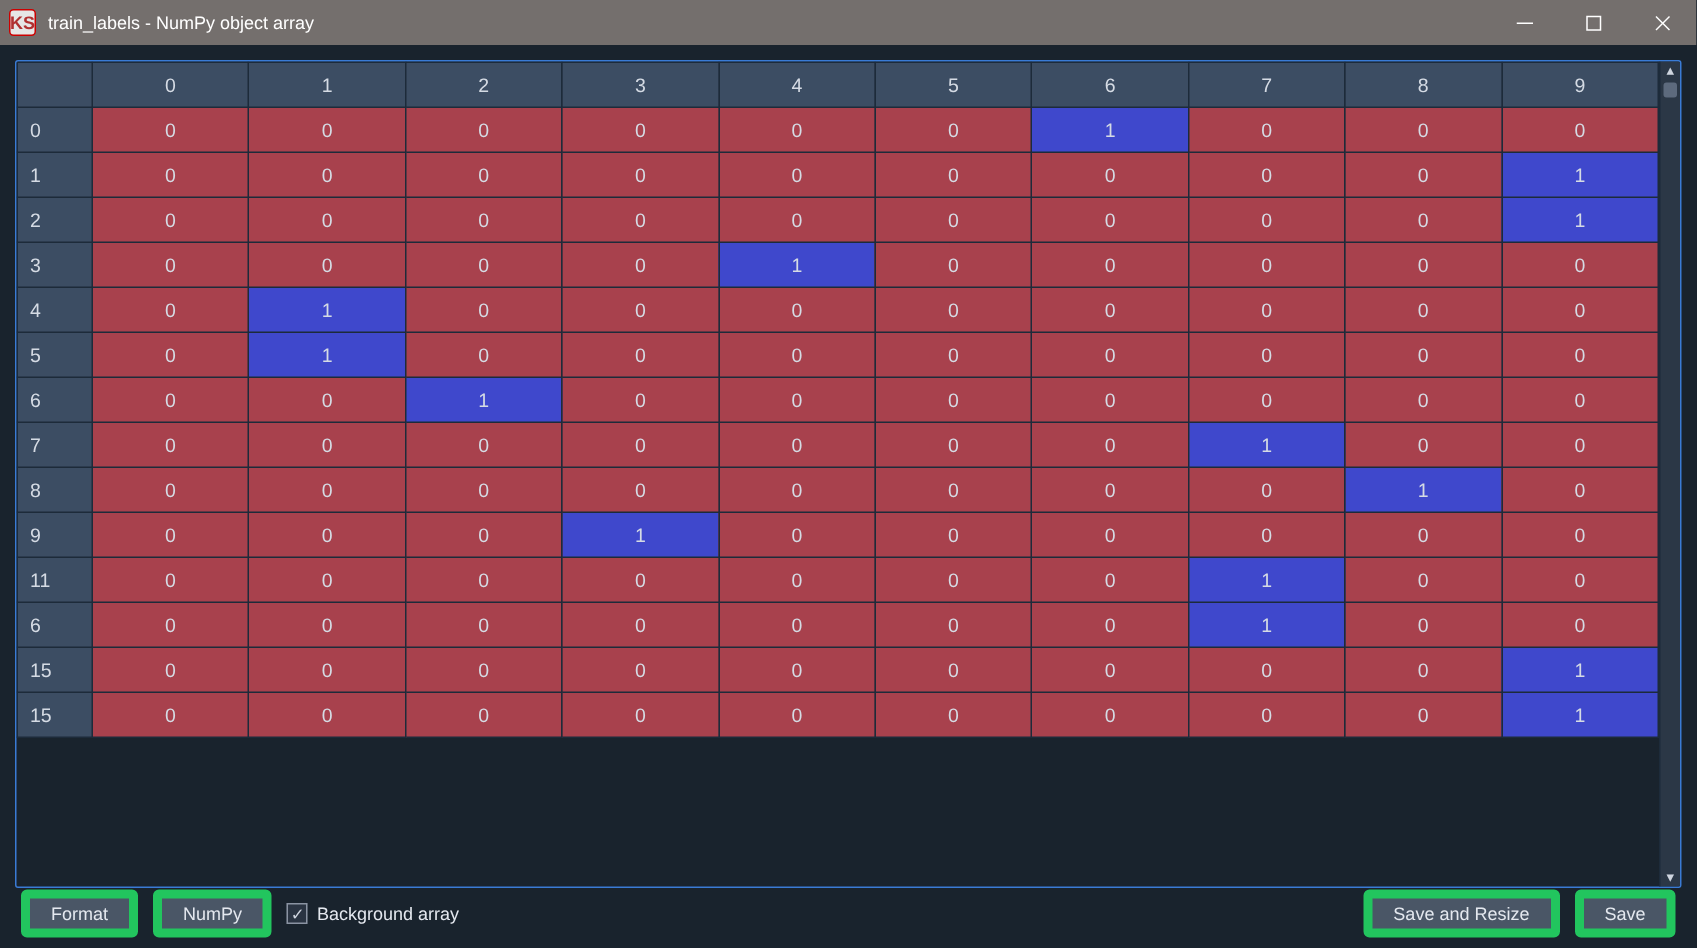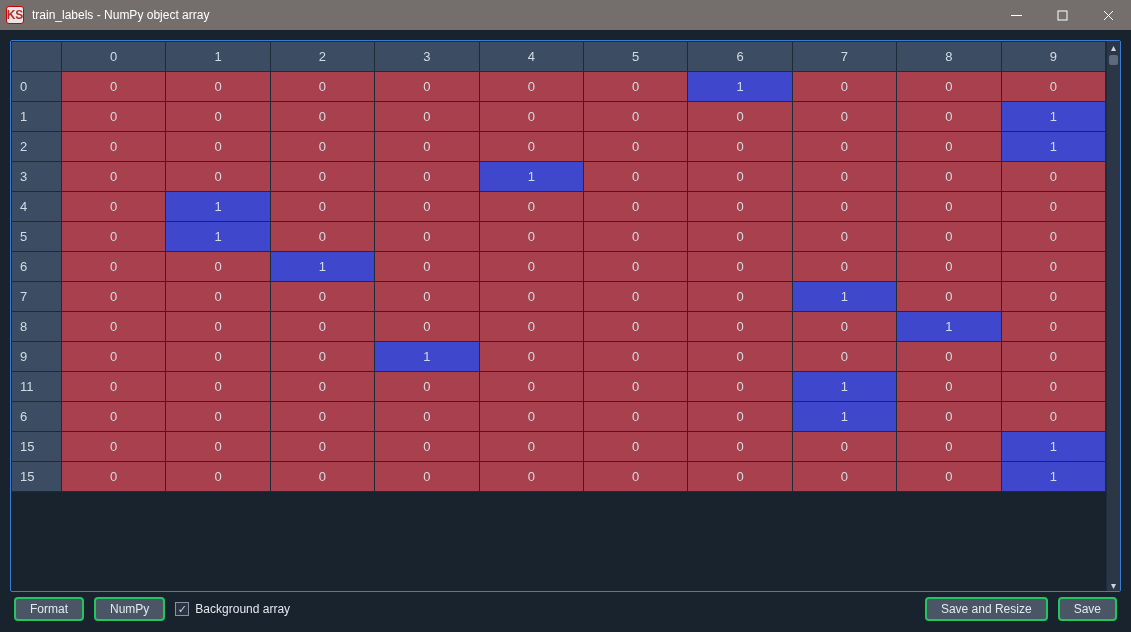--- a/index.html
+++ b/index.html
@@ -98,21 +98,21 @@
   }
 
   .toolbar {
     height: 34px;
     display: flex; align-items: center;
     gap: 10px;
     padding: 0 4px;
   }
   .btn {
     background: #4a5666;
-    border: 2px solid #22c55e;
+    border: 6px solid #22c55e;
     color: #e4e8ef;
     padding: 3px 14px;
     border-radius: 4px;
     font-size: 12px;
   }
   .chk-wrap { display:flex; align-items:center; gap:6px; color:#e4e8ef; }
   .chk {
     width:14px; height:14px; border:1px solid #8a93a2;
     background:#2a3442; display:flex; align-items:center; justify-content:center;
     font-size:11px; color:#cfd5df;

